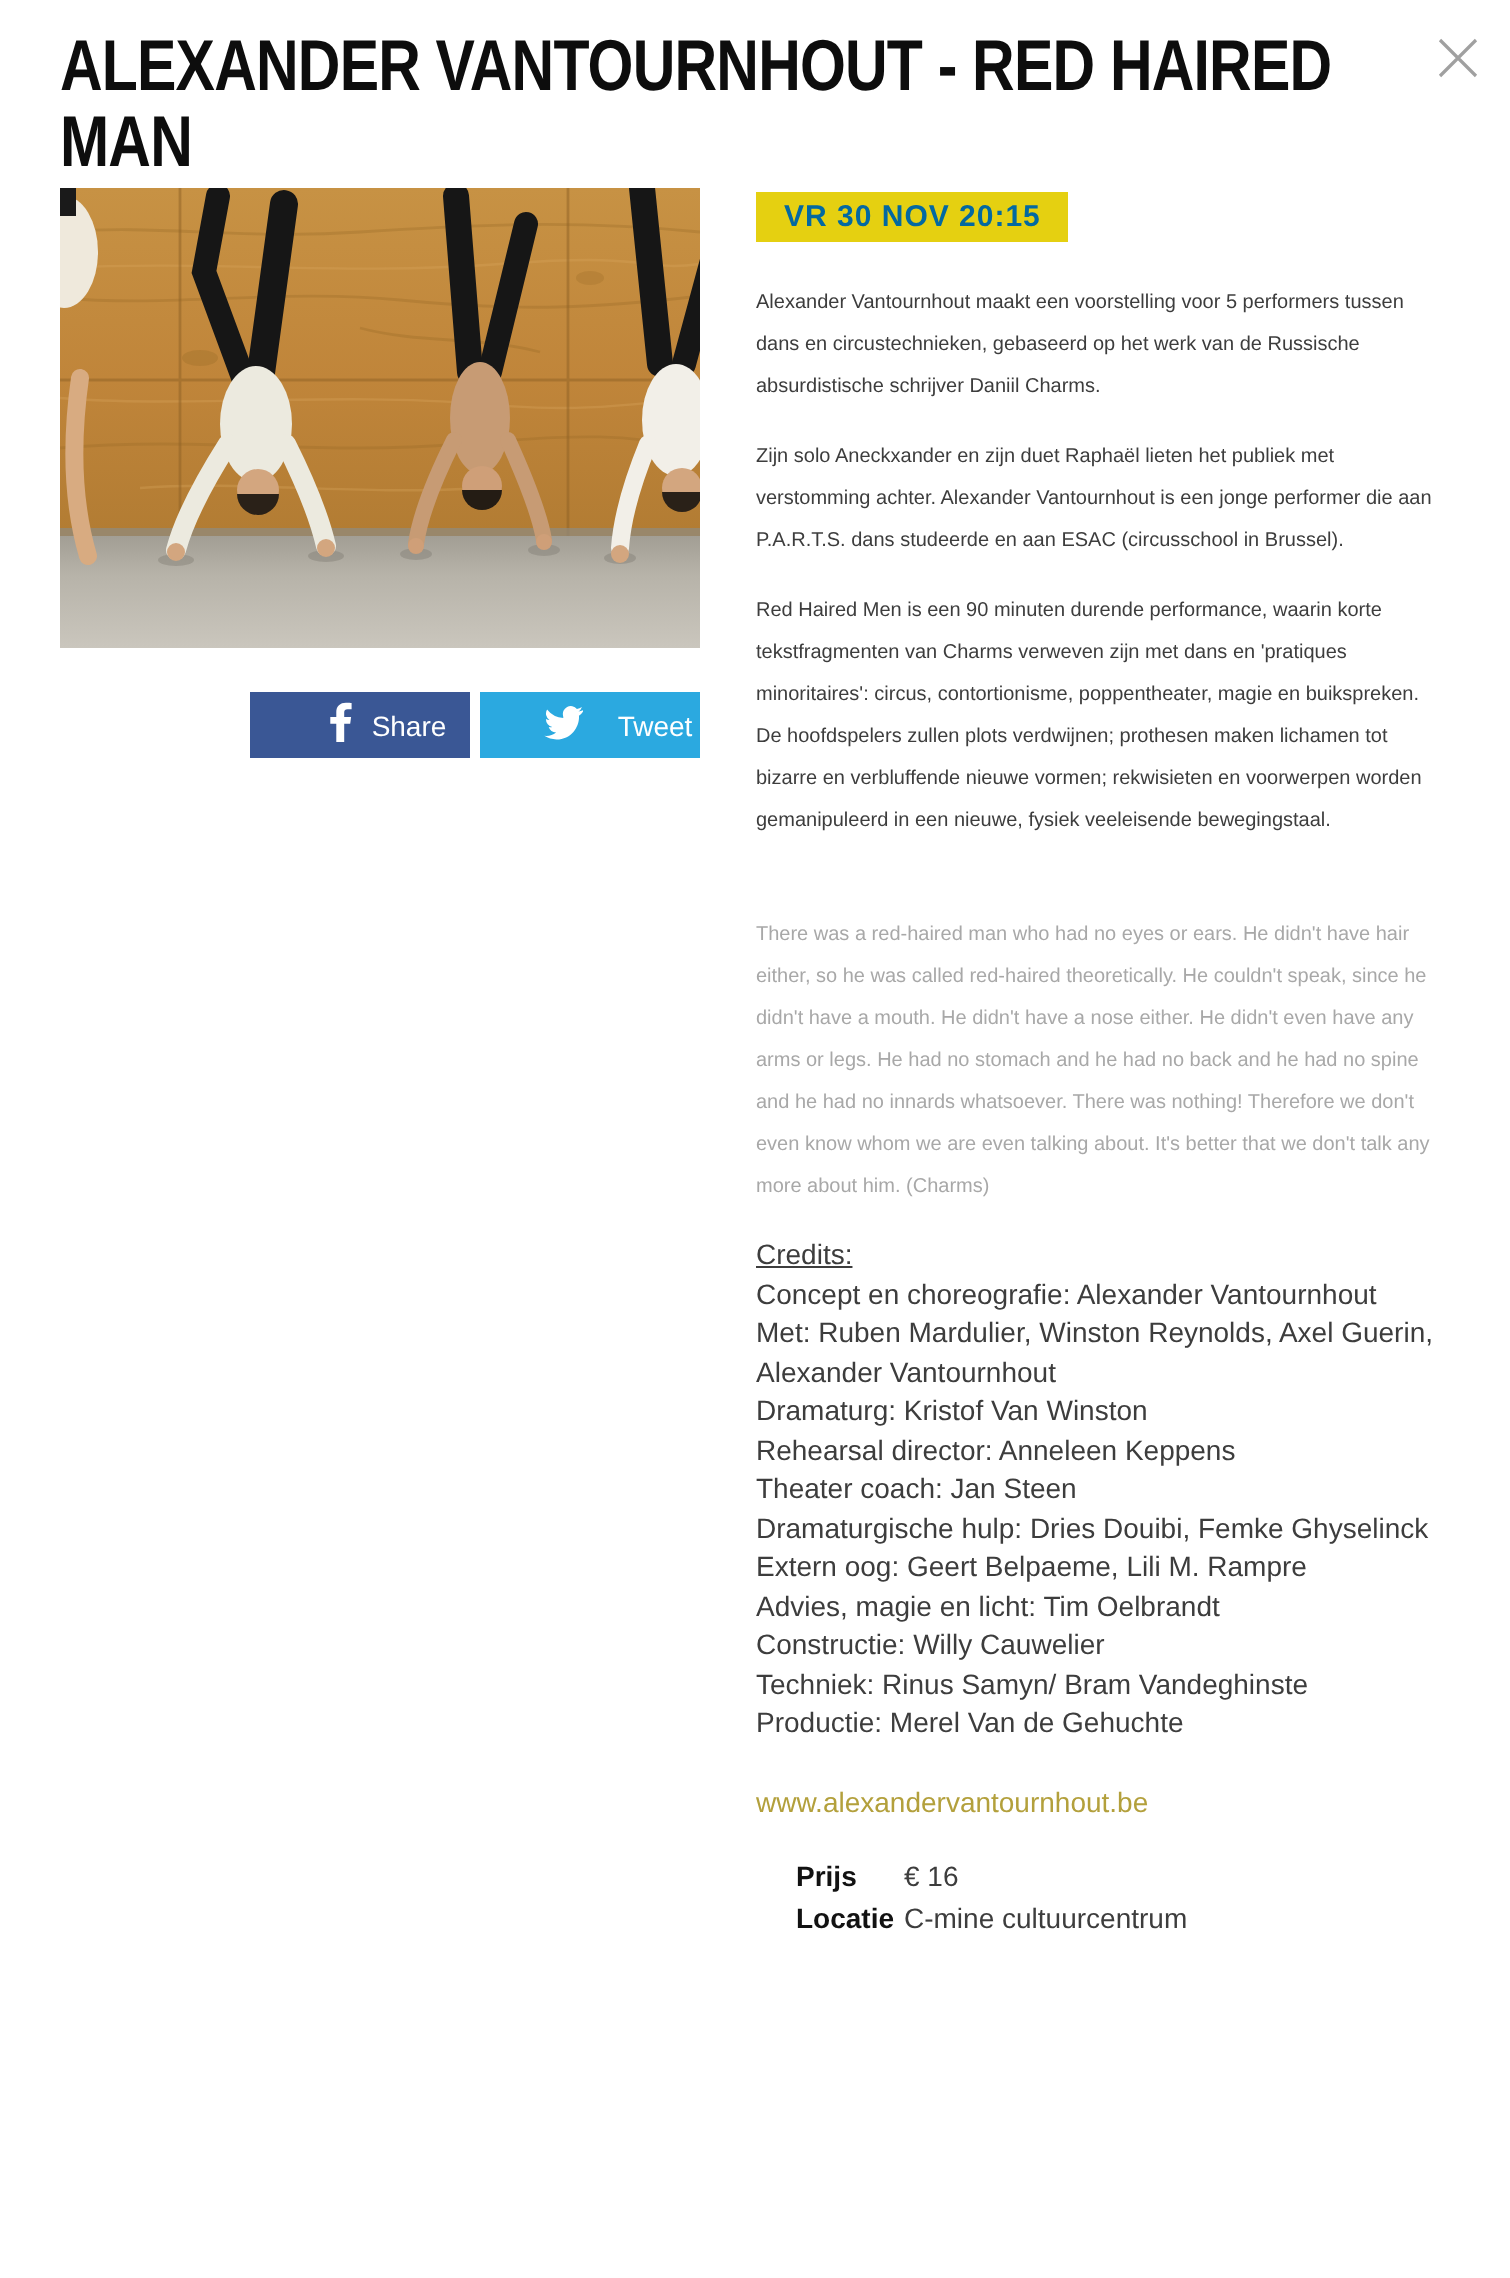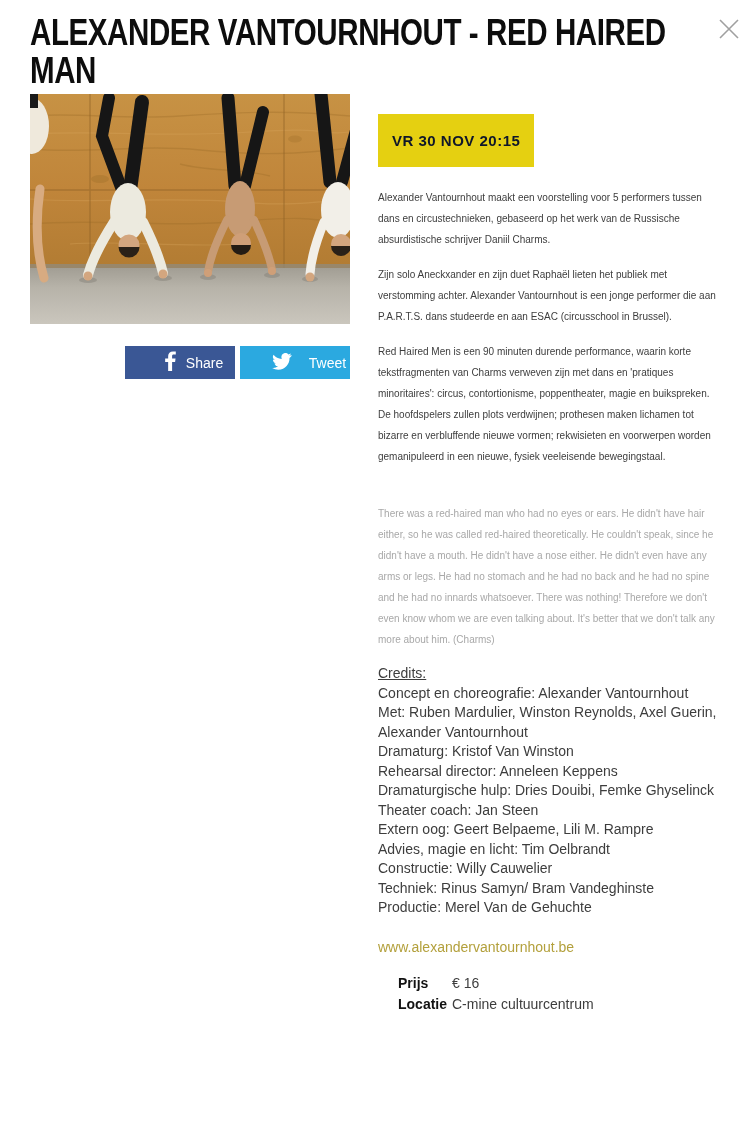--- a/index.html
+++ b/index.html
@@ -30,23 +30,23 @@
   }
   .share-btn {
     height:33px; width:110px; border:none; cursor:pointer; color:#fff;
     display:flex; align-items:center; justify-content:center; gap:10px;
     font-family:"Liberation Sans", sans-serif; font-size:14px;padding-left:28px;
   }
   .share-btn.fb { background:var(--facebook,#3a5795); }
   .share-btn.tw { background:var(--twitter,#2ba9e0);gap:17px; }
   .col-right { width:340px; margin-left:28px; }
   .date-badge {
-    display:inline-block; background:var(--accent,#e5d011); color:#0f172a;
+    display:inline-block; background:var(--accent,#e5d011); color:#0369a1;
     font-weight:700; font-size:15px; letter-spacing:0.5px;
-    padding:18px 14px; margin-top:20px;
+    padding:4px 14px; margin-top:2px;
   }
   .para { font-size:10px; line-height:21px; margin-top:14px; color:var(--text,#3d3d3d); }
   .para.first { margin-top:20px; }
   .para.quote { color:var(--quote,#a8a8a8);margin-top:36px; }
   .credits { margin-top:14px; font-size:14px; line-height:19.5px; }
   .credits-heading { text-decoration:underline; }
   .site-link {
     display:inline-block; margin-top:21px; font-size:14px;
     color:var(--link,#b3a03c); text-decoration:none; cursor:pointer;
   }
@@ -186,22 +186,22 @@
     <p class="para">Zijn solo Aneckxander en zijn duet Raphaël lieten het publiek met verstomming achter. Alexander Vantournhout is een jonge performer die aan P.A.R.T.S. dans studeerde en aan ESAC (circusschool in Brussel).</p>
     <p class="para">Red Haired Men is een 90 minuten durende performance, waarin korte tekstfragmenten van Charms verweven zijn met dans en 'pratiques minoritaires': circus, contortionisme, poppentheater, magie en buikspreken. De hoofdspelers zullen plots verdwijnen; prothesen maken lichamen tot bizarre en verbluffende nieuwe vormen; rekwisieten en voorwerpen worden gemanipuleerd in een nieuwe, fysiek veeleisende bewegingstaal.</p>
     <p class="para quote">There was a red-haired man who had no eyes or ears. He didn't have hair either, so he was called red-haired theoretically. He couldn't speak, since he didn't have a mouth. He didn't have a nose either. He didn't even have any arms or legs. He had no stomach and he had no back and he had no spine and he had no innards whatsoever. There was nothing! Therefore we don't even know whom we are even talking about. It's better that we don't talk any more about him. (Charms)</p>
 
     <div class="credits">
       <div class="credits-heading">Credits:</div>
       <div>Concept en choreografie: Alexander Vantournhout</div>
       <div>Met: Ruben Mardulier, Winston Reynolds,  Axel Guerin, Alexander Vantournhout</div>
       <div>Dramaturg: Kristof Van Winston</div>
       <div>Rehearsal director: Anneleen Keppens</div>
+      <div>Theater coach: Jan Steen</div>
       <div>Dramaturgische hulp: Dries Douibi, Femke Ghyselinck</div>
-      <div>Theater coach: Jan Steen</div>
       <div>Extern oog: Geert Belpaeme, Lili  M. Rampre</div>
       <div>Advies, magie  en licht: Tim Oelbrandt</div>
       <div>Constructie: Willy Cauwelier</div>
       <div>Techniek: Rinus Samyn/ Bram Vandeghinste</div>
       <div>Productie: Merel Van de Gehuchte</div>
     </div>
 
     <a class="site-link">www.alexandervantournhout.be</a>
 
     <div class="info">

